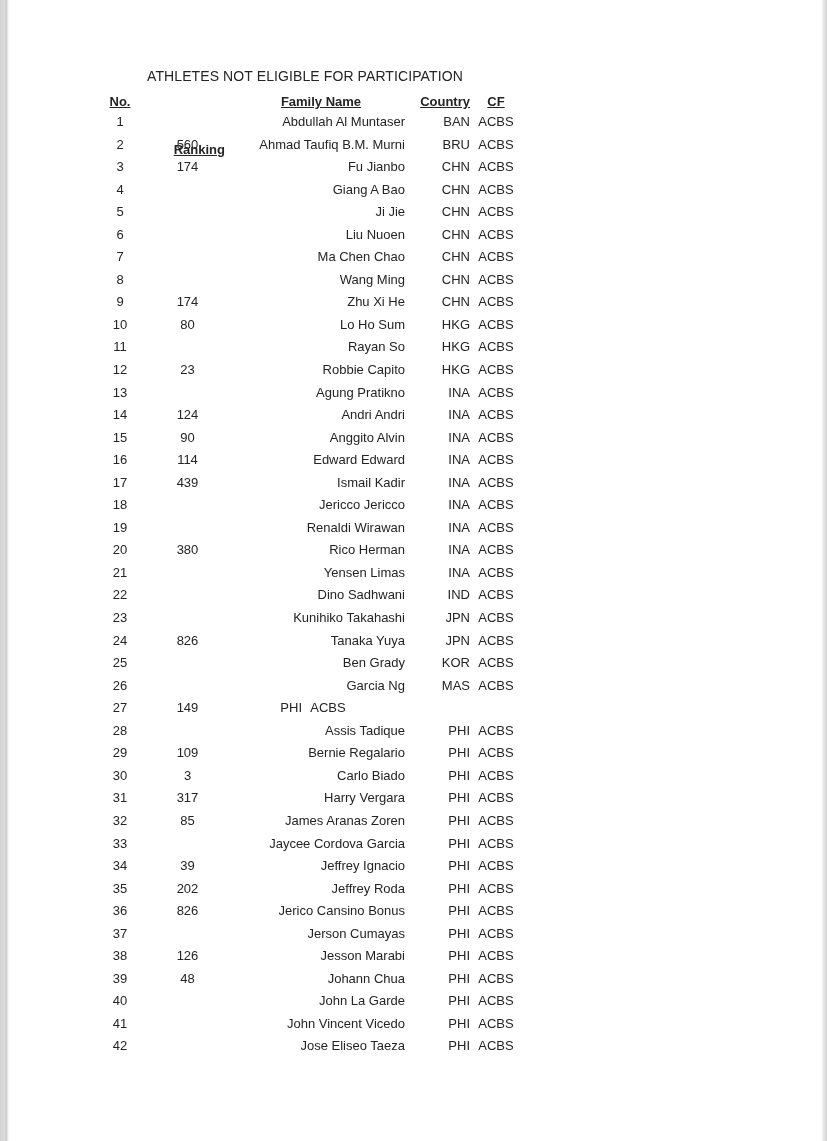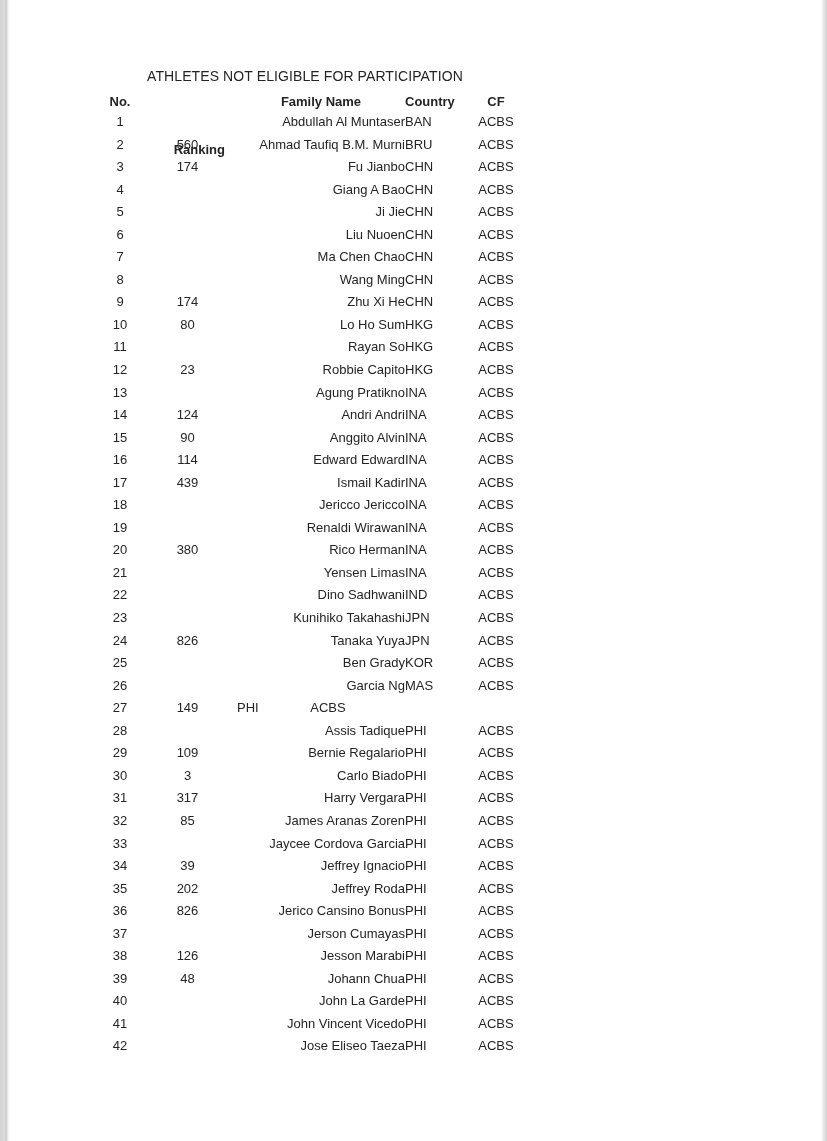--- a/index.html
+++ b/index.html
@@ -22,27 +22,27 @@
   .doc-title {
     position:absolute; left:147px; top:68px;
     font-size:14px; font-weight:normal;
     letter-spacing:0.1px;
     white-space:nowrap;
   }
   .athlete-table {
     position:absolute; left:90px; top:92px;
   }
   .tr { display:flex; height:22.56px; line-height:22.56px; font-size:13px; }
-  .tr.head { height:19px; line-height:19px; font-weight:bold; }
+  .tr.head { height:19px; line-height:19px; font-weight:bold;text-decoration:underline; }
   .td { white-space:nowrap; overflow:visible; }
   .col-no     { width:60px;  text-align:center; }
   .col-rank   { width:75px;  text-align:center;  }
   .col-sp     { width:12px; }
   .col-family { width:168px; text-align:right;   }
-  .col-ctry   { width:65px;  text-align:left; }
+  .col-ctry   { width:65px;  text-align:right; }
   .col-cf     { width:52px;  text-align:center; }
   .tr.head .col-family { text-align:center; }
   .tr.head .col-rank   { text-align:right;margin-top:48px; }
 </style>
 </head>
 <body>
 
 <div class="edge-left"></div>
 <div class="edge-right"></div>
 

